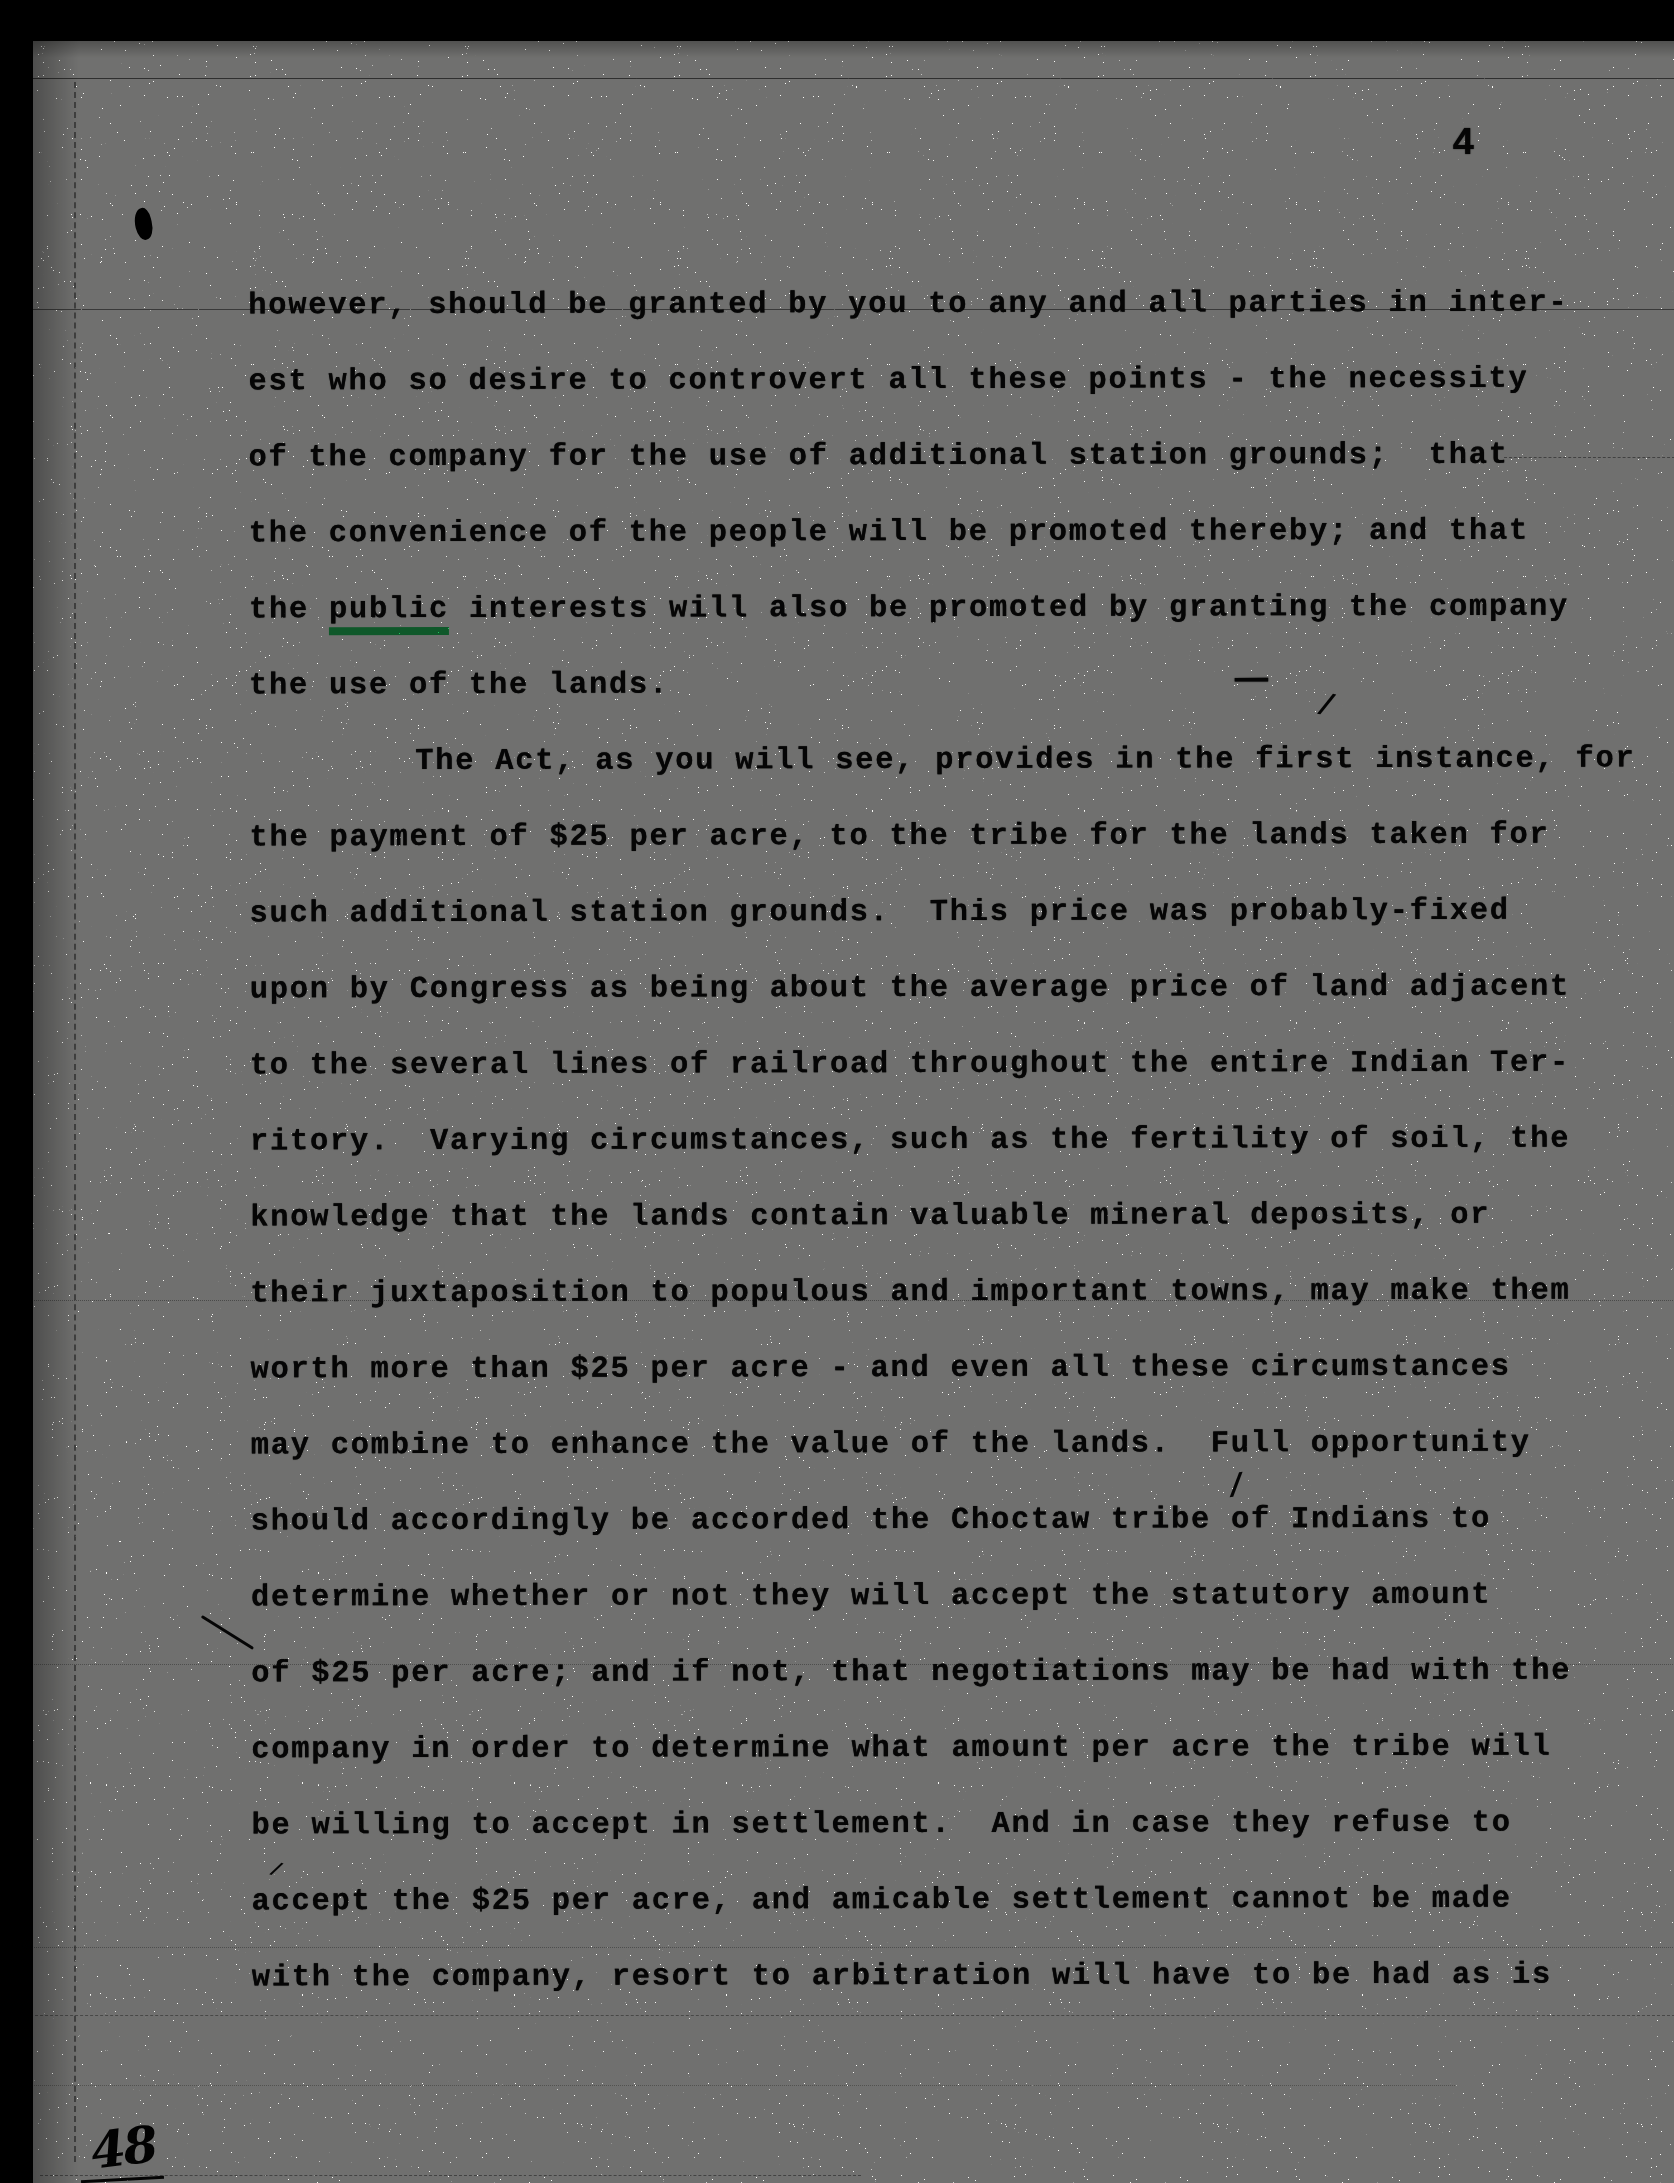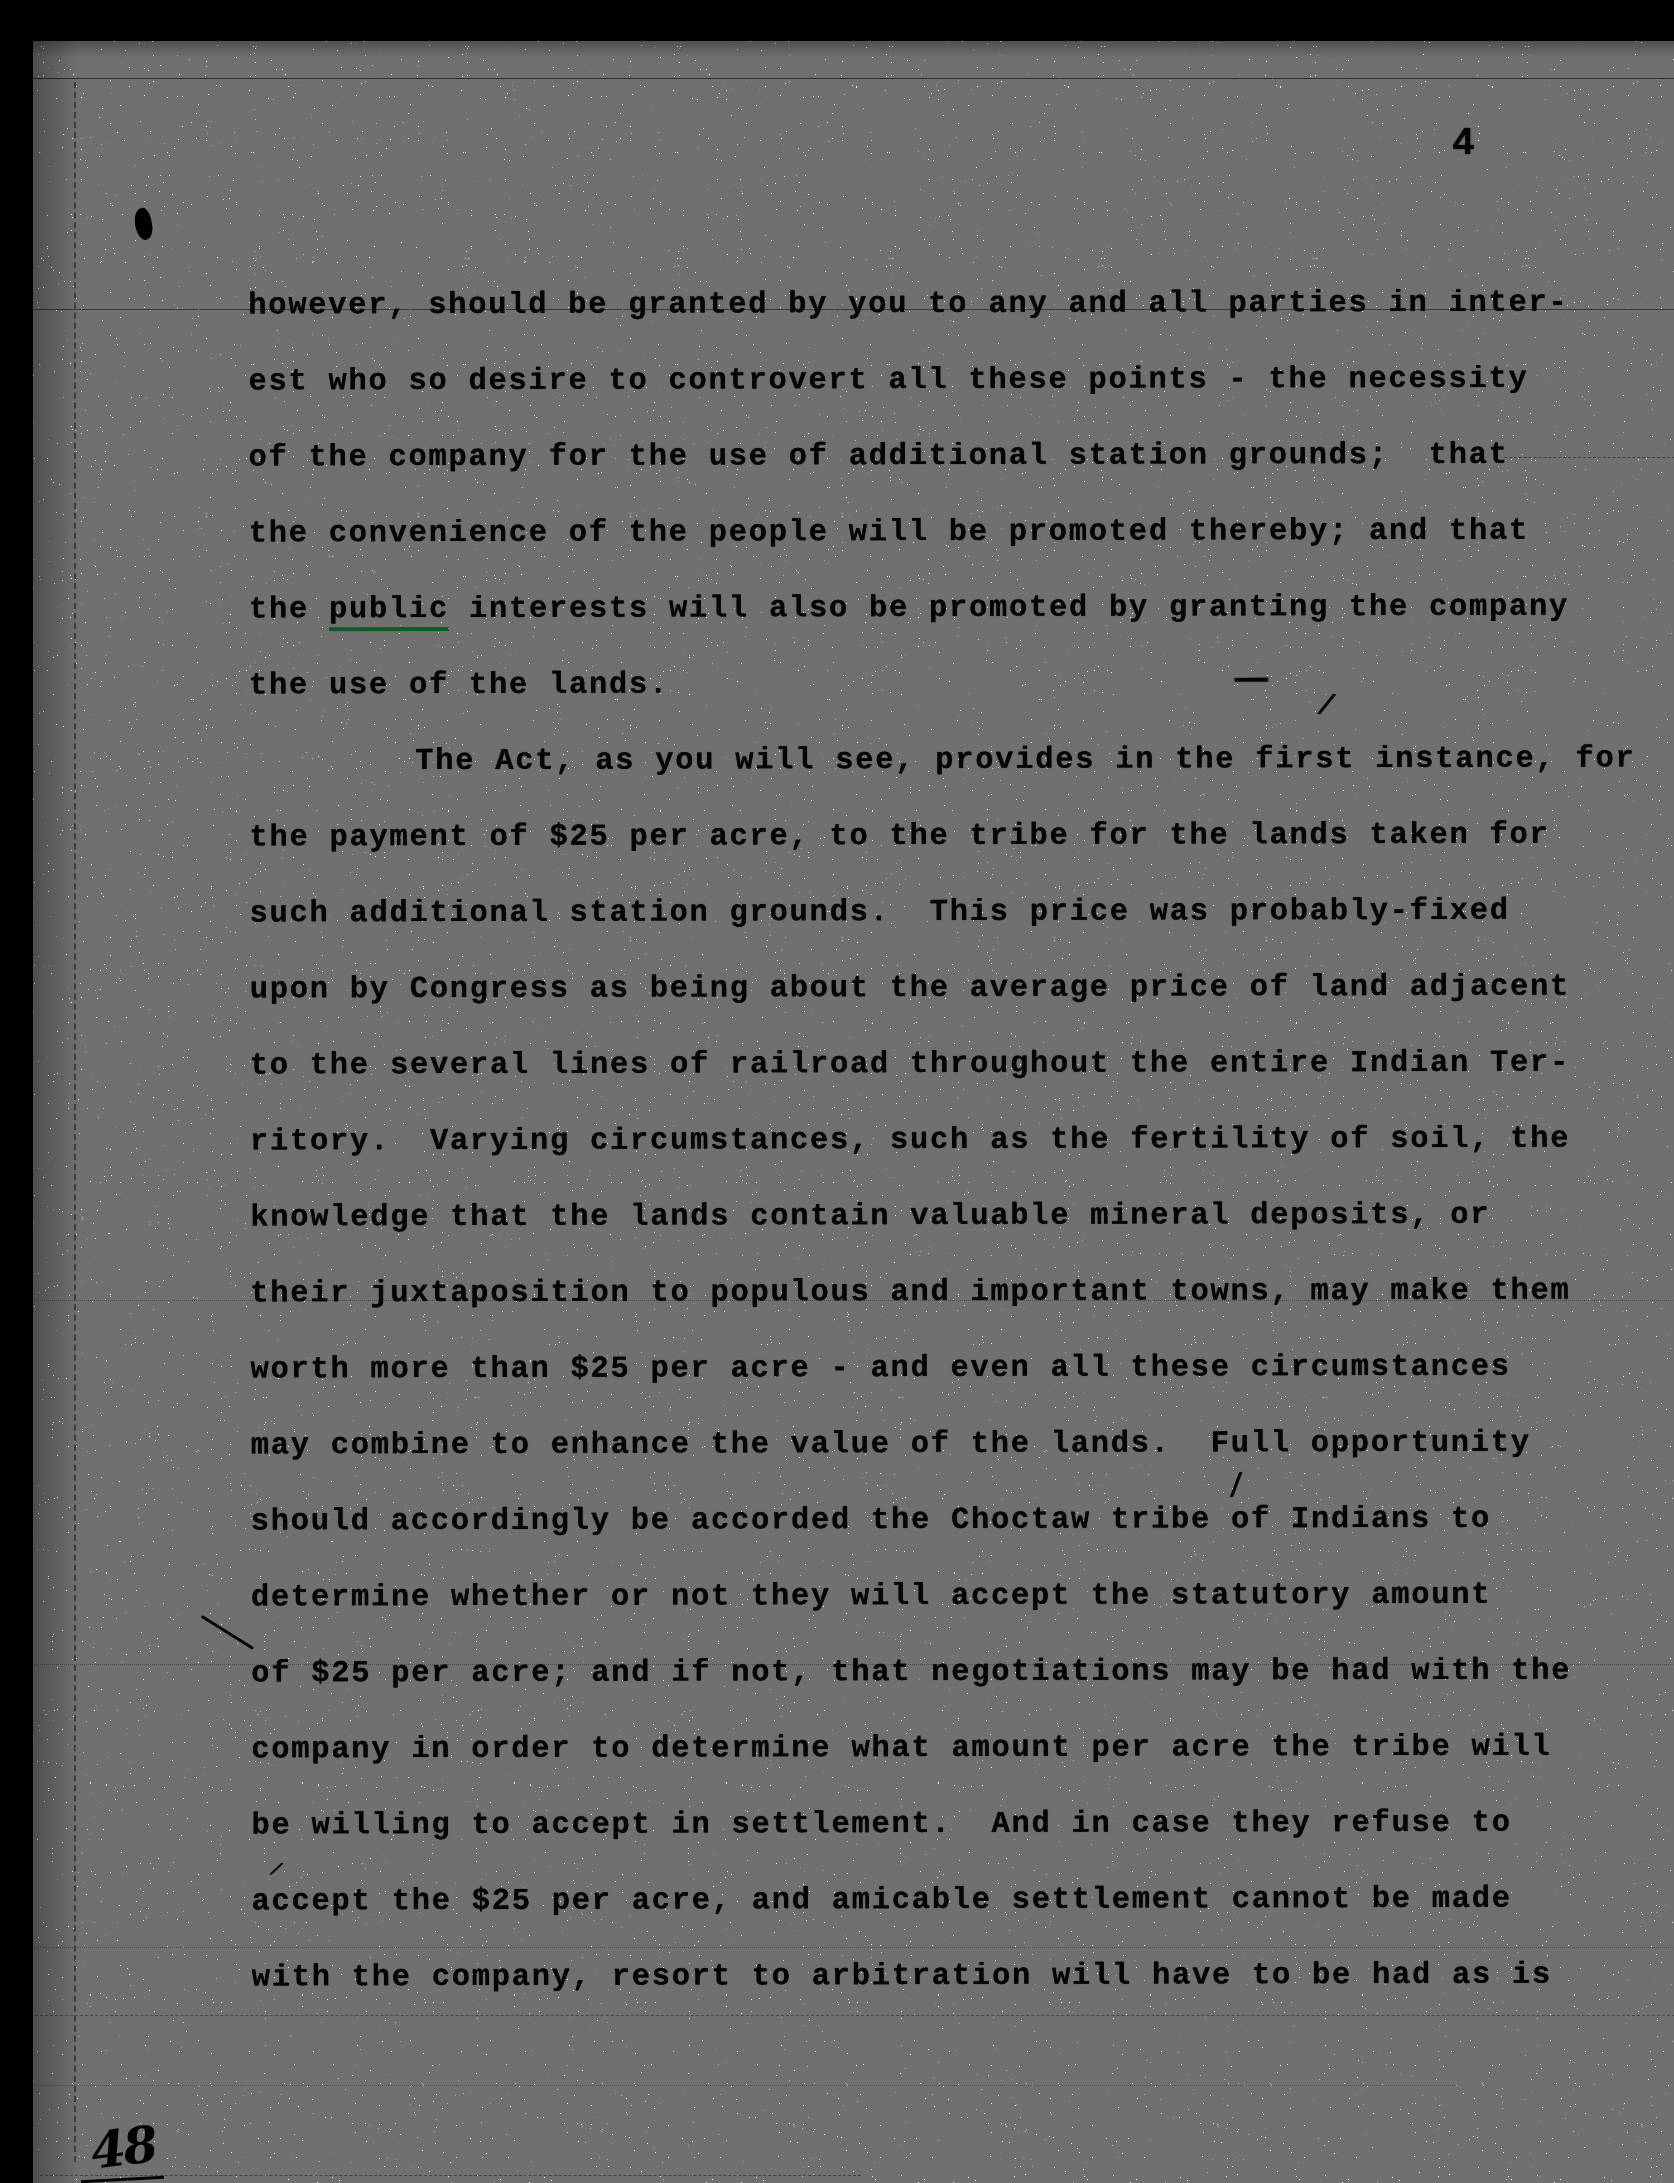--- a/index.html
+++ b/index.html
@@ -36,21 +36,21 @@
     letter-spacing:1.3px;text-shadow:0 0 1.3px rgba(0,0,0,.9);z-index:2;}
   
   .ink-blob{position:absolute;left:135px;top:208px;width:17px;height:32px;background:#000;
     border-radius:60% 40% 55% 45%;transform:rotate(-14deg);z-index:2;}
   
   .text-block{position:absolute;left:250px;top:266px;width:1365px;z-index:2;
     font-size:30.5px;font-weight:700;letter-spacing:1.7px;
     text-shadow:0 0 0.9px rgba(0,0,0,.85);transform:rotate(-0.12deg);}
   .line{height:76px;line-height:76px;white-space:pre;position:relative;}
   .line.indent{padding-left:166px;}
-  .underlined{border-bottom:4px solid #22c55e;padding-bottom:1.3px;}
+  .underlined{border-bottom:8px solid #22c55e;padding-bottom:1.3px;}
   .trailing-dash{position:absolute;left:994px;top:-4px;font-weight:700;
     transform:scaleX(1.8) scaleY(1.2);}
   
   .stray{position:absolute;z-index:2;font-weight:700;color:#0a0a0a;}
   .slash1{left:1317px;top:690px;font-size:30.5px;transform:rotate(10deg);}
   .back1{left:1227px;top:1469px;font-size:32px;transform:rotate(-8deg) scaleX(-1);}
   .tick1{left:270px;top:1859px;font-size:20px;transform:rotate(18deg);}
   .flourish{position:absolute;left:197px;top:1631px;width:61px;height:2.6px;background:#0d0d0d;
     transform:rotate(32deg);border-radius:2px;z-index:2;}
   

